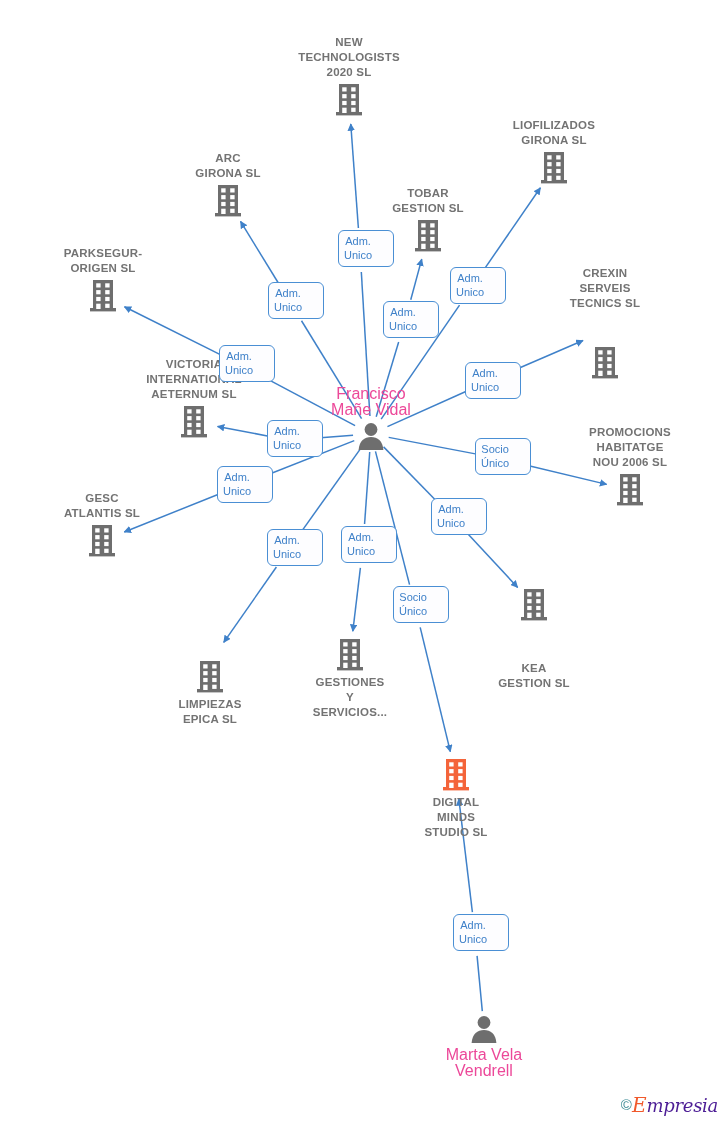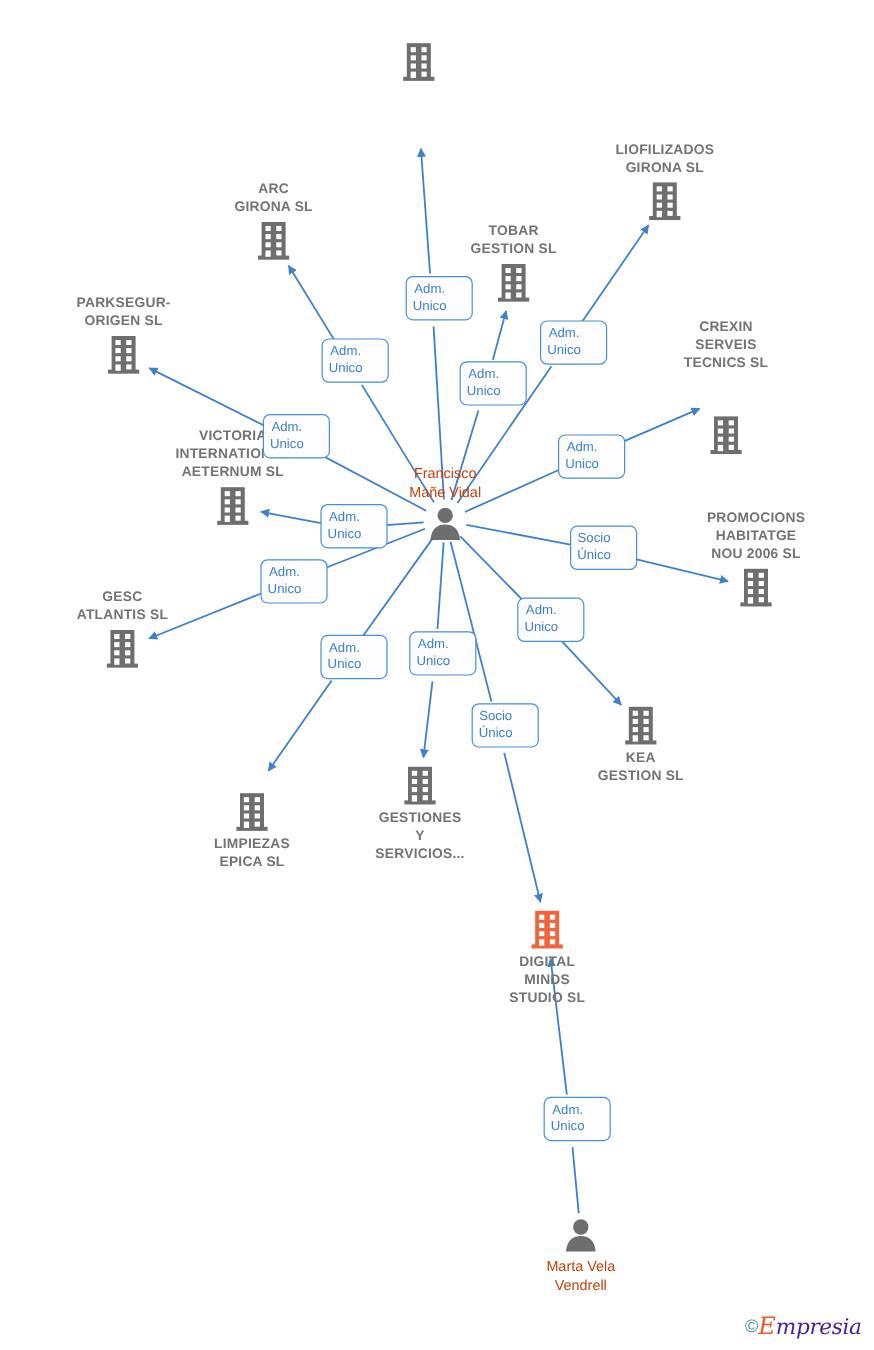--- a/index.html
+++ b/index.html
@@ -41,23 +41,23 @@
   .node .label {
     font-size: 11.5px;
     line-height: 15px;
     color: #737373;
     font-weight: bold;
     letter-spacing: 0.2px;
     white-space: pre-line;
   }
   .node.person .label {
     font-weight: normal;
-    font-size: 12px;
+    font-size: 16px;
     line-height: 16px;
-    color: #c2410c;
+    color: #ec4899;
     letter-spacing: 0;
   }
   .node.label-above .label { order: 0; margin-bottom: 3px; }
   .node.label-above .glyph { order: 1; }
   .node.label-below .glyph { order: 0; }
   .node.label-below .label { order: 1; margin-top: 3px; }
 
   .edge-label {
     position: absolute;
     border: 1.4px solid #4a8fd4;
@@ -146,20 +146,23 @@
             <rect x="2" y="29" width="26" height="3.4" fill="#6e6e6e"></rect>
             <rect x="8.2" y="4.3" width="4.4" height="4.2" fill="#fff"></rect>
             <rect x="17.2" y="4.3" width="4.4" height="4.2" fill="#fff"></rect>
             <rect x="8.2" y="11.1" width="4.4" height="4.2" fill="#fff"></rect>
             <rect x="17.2" y="11.1" width="4.4" height="4.2" fill="#fff"></rect>
             <rect x="8.2" y="17.9" width="4.4" height="4.2" fill="#fff"></rect>
             <rect x="17.2" y="17.9" width="4.4" height="4.2" fill="#fff"></rect>
             <rect x="8.2" y="24.7" width="4.4" height="5.3" fill="#fff"></rect>
             <rect x="17.2" y="24.7" width="4.4" height="4.2" fill="#fff"></rect>
           </svg></span>
+        <span class="label">NEW
+TECHNOLOGISTS
+2020  SL</span>
       </div>
       <div class="node company label-above" style="left: 554px; top: 118px;">
         <span class="glyph"><svg width="30" height="34" viewBox="0 0 30 34">
             <rect x="5" y="1" width="20" height="29" fill="#6e6e6e"></rect>
             <rect x="2" y="29" width="26" height="3.4" fill="#6e6e6e"></rect>
             <rect x="8.2" y="4.3" width="4.4" height="4.2" fill="#fff"></rect>
             <rect x="17.2" y="4.3" width="4.4" height="4.2" fill="#fff"></rect>
             <rect x="8.2" y="11.1" width="4.4" height="4.2" fill="#fff"></rect>
             <rect x="17.2" y="11.1" width="4.4" height="4.2" fill="#fff"></rect>
             <rect x="8.2" y="17.9" width="4.4" height="4.2" fill="#fff"></rect>
@@ -286,21 +289,21 @@
             <rect x="8.2" y="11.1" width="4.4" height="4.2" fill="#fff"></rect>
             <rect x="17.2" y="11.1" width="4.4" height="4.2" fill="#fff"></rect>
             <rect x="8.2" y="17.9" width="4.4" height="4.2" fill="#fff"></rect>
             <rect x="17.2" y="17.9" width="4.4" height="4.2" fill="#fff"></rect>
             <rect x="8.2" y="24.7" width="4.4" height="5.3" fill="#fff"></rect>
             <rect x="17.2" y="24.7" width="4.4" height="4.2" fill="#fff"></rect>
           </svg></span>
         <span class="label">GESC
 ATLANTIS SL</span>
       </div>
-      <div class="node company label-below" style="left: 534px; top: 588px;">
+      <div class="node company label-below" style="left: 534px; top: 588px; gap: 36px;">
         <span class="glyph"><svg width="30" height="34" viewBox="0 0 30 34">
             <rect x="5" y="1" width="20" height="29" fill="#6e6e6e"></rect>
             <rect x="2" y="29" width="26" height="3.4" fill="#6e6e6e"></rect>
             <rect x="8.2" y="4.3" width="4.4" height="4.2" fill="#fff"></rect>
             <rect x="17.2" y="4.3" width="4.4" height="4.2" fill="#fff"></rect>
             <rect x="8.2" y="11.1" width="4.4" height="4.2" fill="#fff"></rect>
             <rect x="17.2" y="11.1" width="4.4" height="4.2" fill="#fff"></rect>
             <rect x="8.2" y="17.9" width="4.4" height="4.2" fill="#fff"></rect>
             <rect x="17.2" y="17.9" width="4.4" height="4.2" fill="#fff"></rect>
             <rect x="8.2" y="24.7" width="4.4" height="5.3" fill="#fff"></rect>

